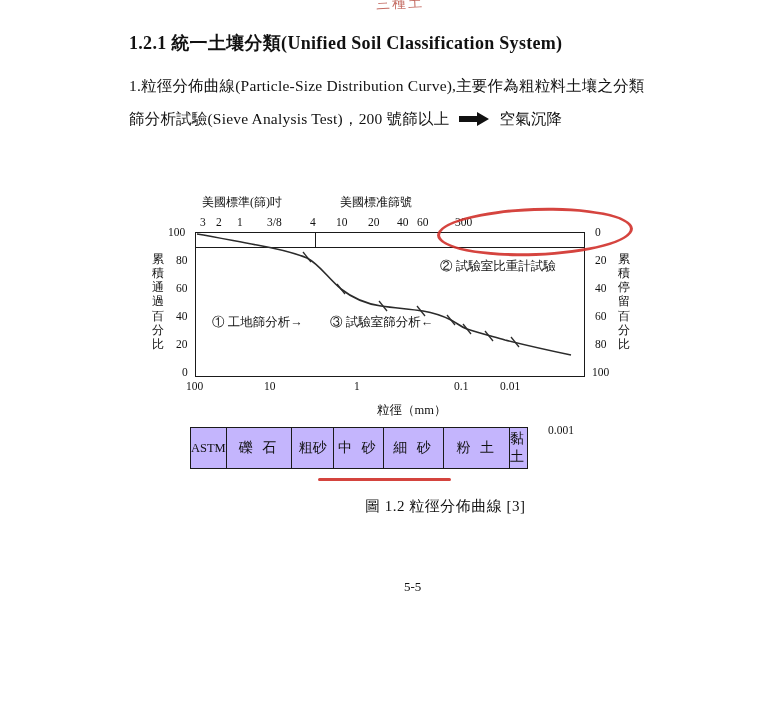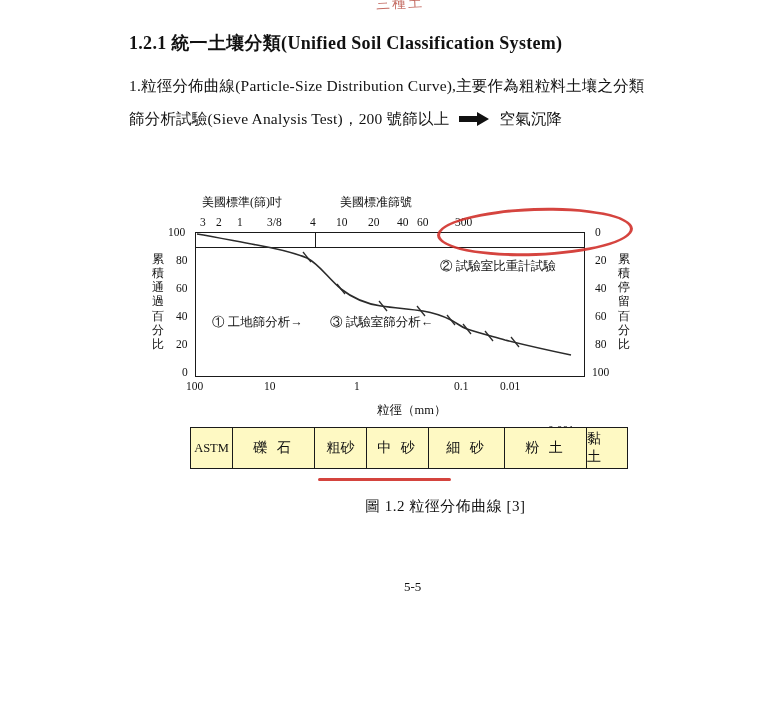--- a/index.html
+++ b/index.html
@@ -111,25 +111,25 @@
   }
   .callout{
     position:absolute;
     font-size:12.5px;
     white-space:nowrap;
   }
   
   .astm{
     position:absolute;
     left:190px;top:427px;
-    width:438px;height:42px;
+    width:338px;height:42px;
     border:1.5px solid #1a1a1a;
     display:flex;
     box-sizing:border-box;
-    background:#fef9c3;
+    background:#c4b5fd;
   }
   .astm div{
     border-right:1.5px solid #1a1a1a;
     display:flex;align-items:center;justify-content:center;
     font-size:14px;
     letter-spacing:3px;
     box-sizing:border-box;
   }
   .astm div:last-child{border-right:none;}
   .astm .c0{width:42px;font-size:12.5px;letter-spacing:0;}

